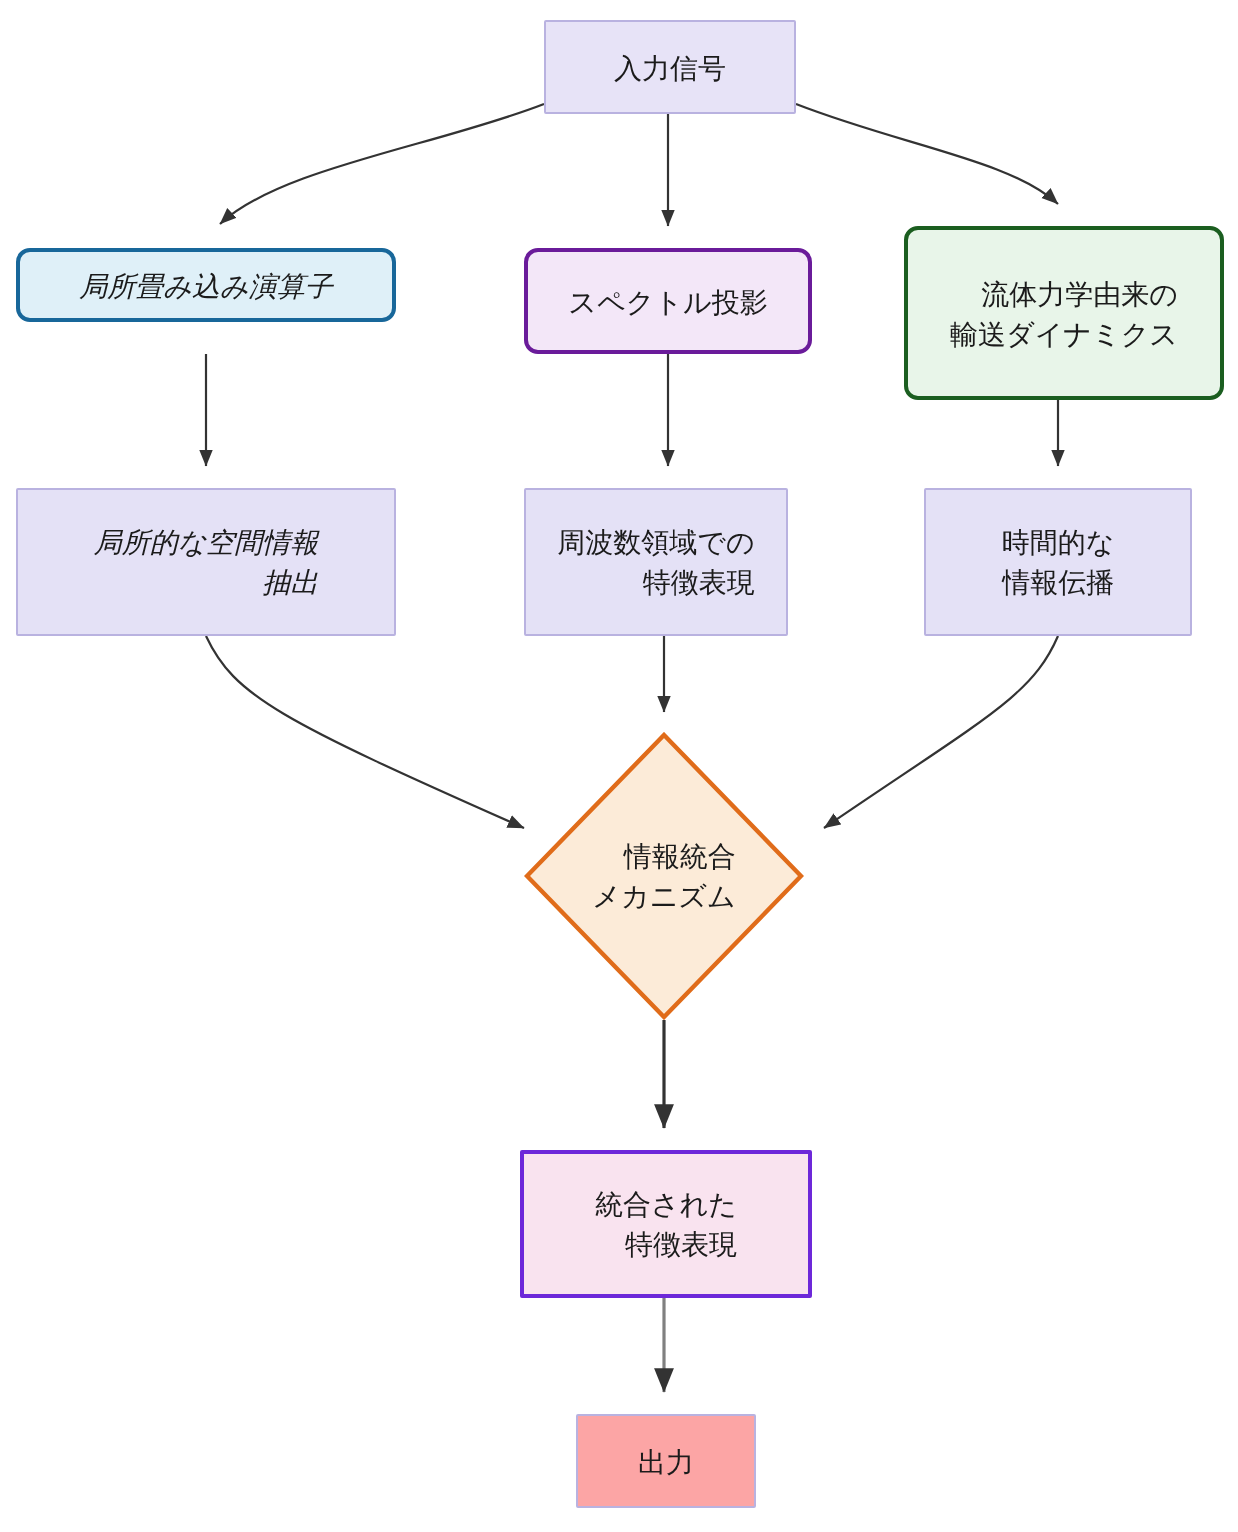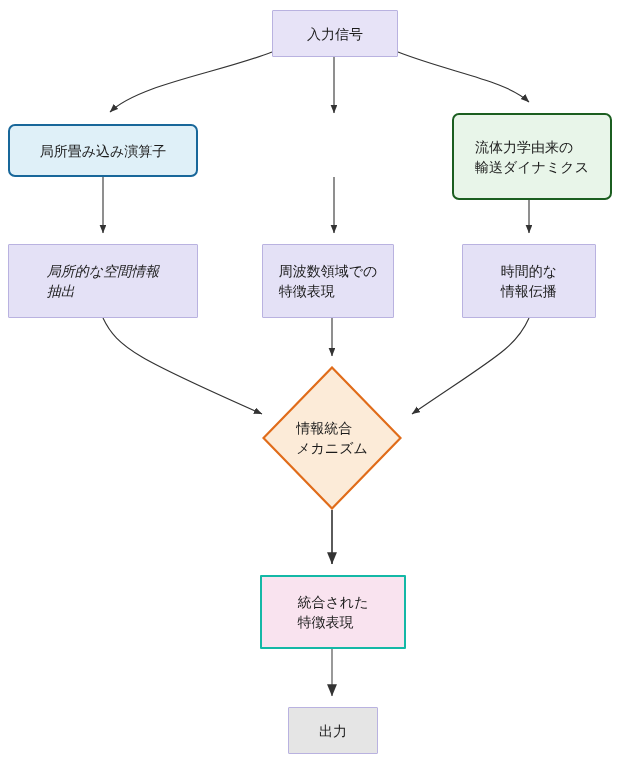--- a/index.html
+++ b/index.html
@@ -24,38 +24,38 @@
     top: 0;
     width: 619px;
     height: 766px;
   }
   .node {
     position: absolute;
     box-sizing: border-box;
     display: flex;
     align-items: center;
     justify-content: center;
-    text-align: left;
+    text-align: right;
     color: #1b1b1b;
     font-size: 14px;
     line-height: 20px;
     z-index: 2;
     white-space: pre-line;
   }
   .node.rounded { border-radius: 7px; }
   .node.sharp   { border-radius: 1px; }
 
   
   #node-input {
     left: 272px; top: 10px; width: 126px; height: 47px;
     background: #e7e3f7; border: 1.3px solid #b9b2e0;
   }
   #node-conv {
-    left: 8px; top: 124px; width: 190px; height: 53px;
-    background: #dff0f8; border: 2px solid #18679a;
+    left: 8px; top: 124px; width: 190px; height: 37px;
+    background: #dff0f8; border: 2px solid #18679a; font-style: italic;
   }
   #node-spectral {
     left: 262px; top: 124px; width: 144px; height: 53px;
     background: #f3e7f8; border: 2px solid #6a1b9a;
   }
   #node-fluid {
     left: 452px; top: 113px; width: 160px; height: 87px;
     background: #e8f5e9; border: 2px solid #1b5e20;
   }
   #node-spatial {
@@ -77,25 +77,25 @@
   #node-fusion .diamond-shape {
     position: absolute;
     left: 0; top: 0; width: 100%; height: 100%;
   }
   #node-fusion .diamond-label {
     position: relative;
     z-index: 1;
   }
   #node-unified {
     left: 260px; top: 575px; width: 146px; height: 74px;
-    background: #f9e3ef; border: 2px solid #14b8a6;
+    background: #f9e3ef; border: 2px solid #6d28d9;
   }
   #node-output {
     left: 288px; top: 707px; width: 90px; height: 47px;
-    background: #e5e5e5; border: 1.3px solid #b9b2e0;
+    background: #fca5a5; border: 1.3px solid #b9b2e0;
   }
 </style>
 </head>
 <body>
 
 <div id="diagram-root">
 
   <svg id="edges" viewBox="0 0 619 766" xmlns="http://www.w3.org/2000/svg">
     <defs>
       <marker id="arrowhead" markerWidth="9" markerHeight="9" refX="7.4" refY="3.1" orient="auto" markerUnits="strokeWidth">
@@ -127,20 +127,23 @@
   </svg>
 
   <div class="node sharp" id="node-input">
     <span>入力信号</span>
   </div>
 
   <div class="node rounded" id="node-conv">
     <span>局所畳み込み演算子</span>
   </div>
 
+  <div class="node rounded" id="node-spectral">
+    <span>スペクトル投影</span>
+  </div>
 
   <div class="node rounded" id="node-fluid">
     <span>流体力学由来の
 輸送ダイナミクス</span>
   </div>
 
   <div class="node sharp" id="node-spatial">
     <span>局所的な空間情報
 抽出</span>
   </div>

